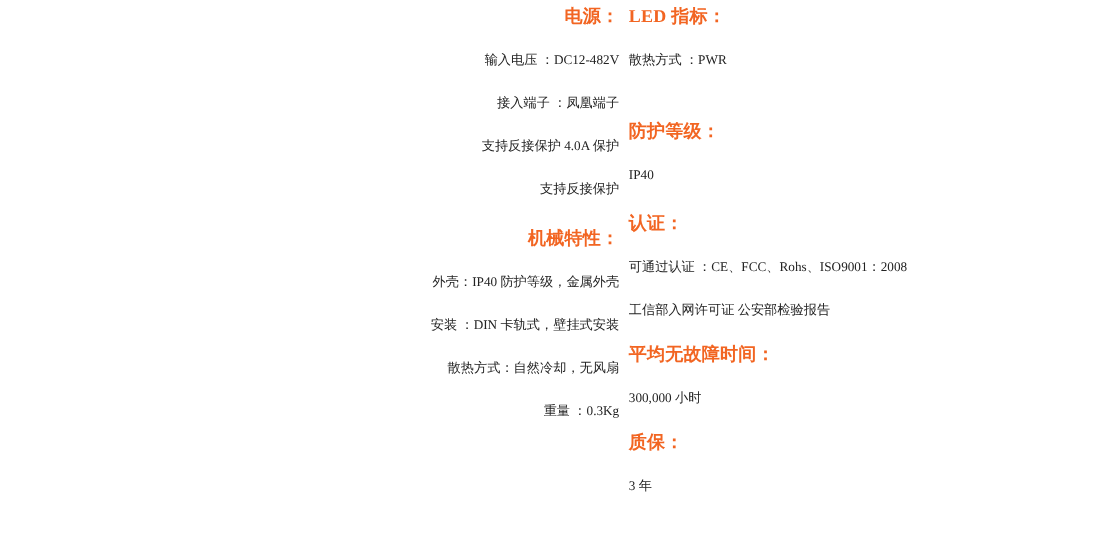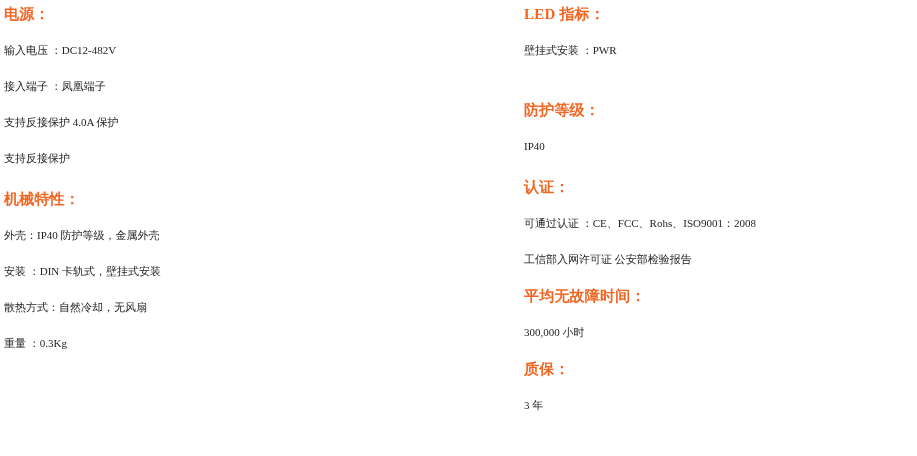--- a/index.html
+++ b/index.html
@@ -18,22 +18,23 @@
     position: relative;
     width: 917px;
     height: 456px;
     box-sizing: border-box;
   }
   .column {
     position: absolute;
     top: 0;
   }
   .col-left {
-    left: 4px;
+    left: 16px;
     width: 500px;
+    text-align: right;
   }
   .col-right {
     left: 524px;
     width: 390px;
   }
   .section {
     margin: 0;
   }
   .section-title {
     color: #f26522;
@@ -91,21 +92,21 @@
       <div class="gap-line"></div>
     </div>
   </div>
 
   <div class="column col-right">
     <div class="top-pad"></div>
 
     <div class="section">
       <div class="section-title">LED 指标：</div>
       <div class="gap-title-first"></div>
-      <div class="line">壁挂式安装 ：PWR</div>
+      <div class="line">散热方式 ：PWR</div>
       <div class="gap-line"></div>
     </div>
 
     <div class="gap-block"></div>
 
     <div class="section">
       <div class="section-title">防护等级：</div>
       <div class="gap-title-first"></div>
       <div class="line">IP40</div>
     </div>

